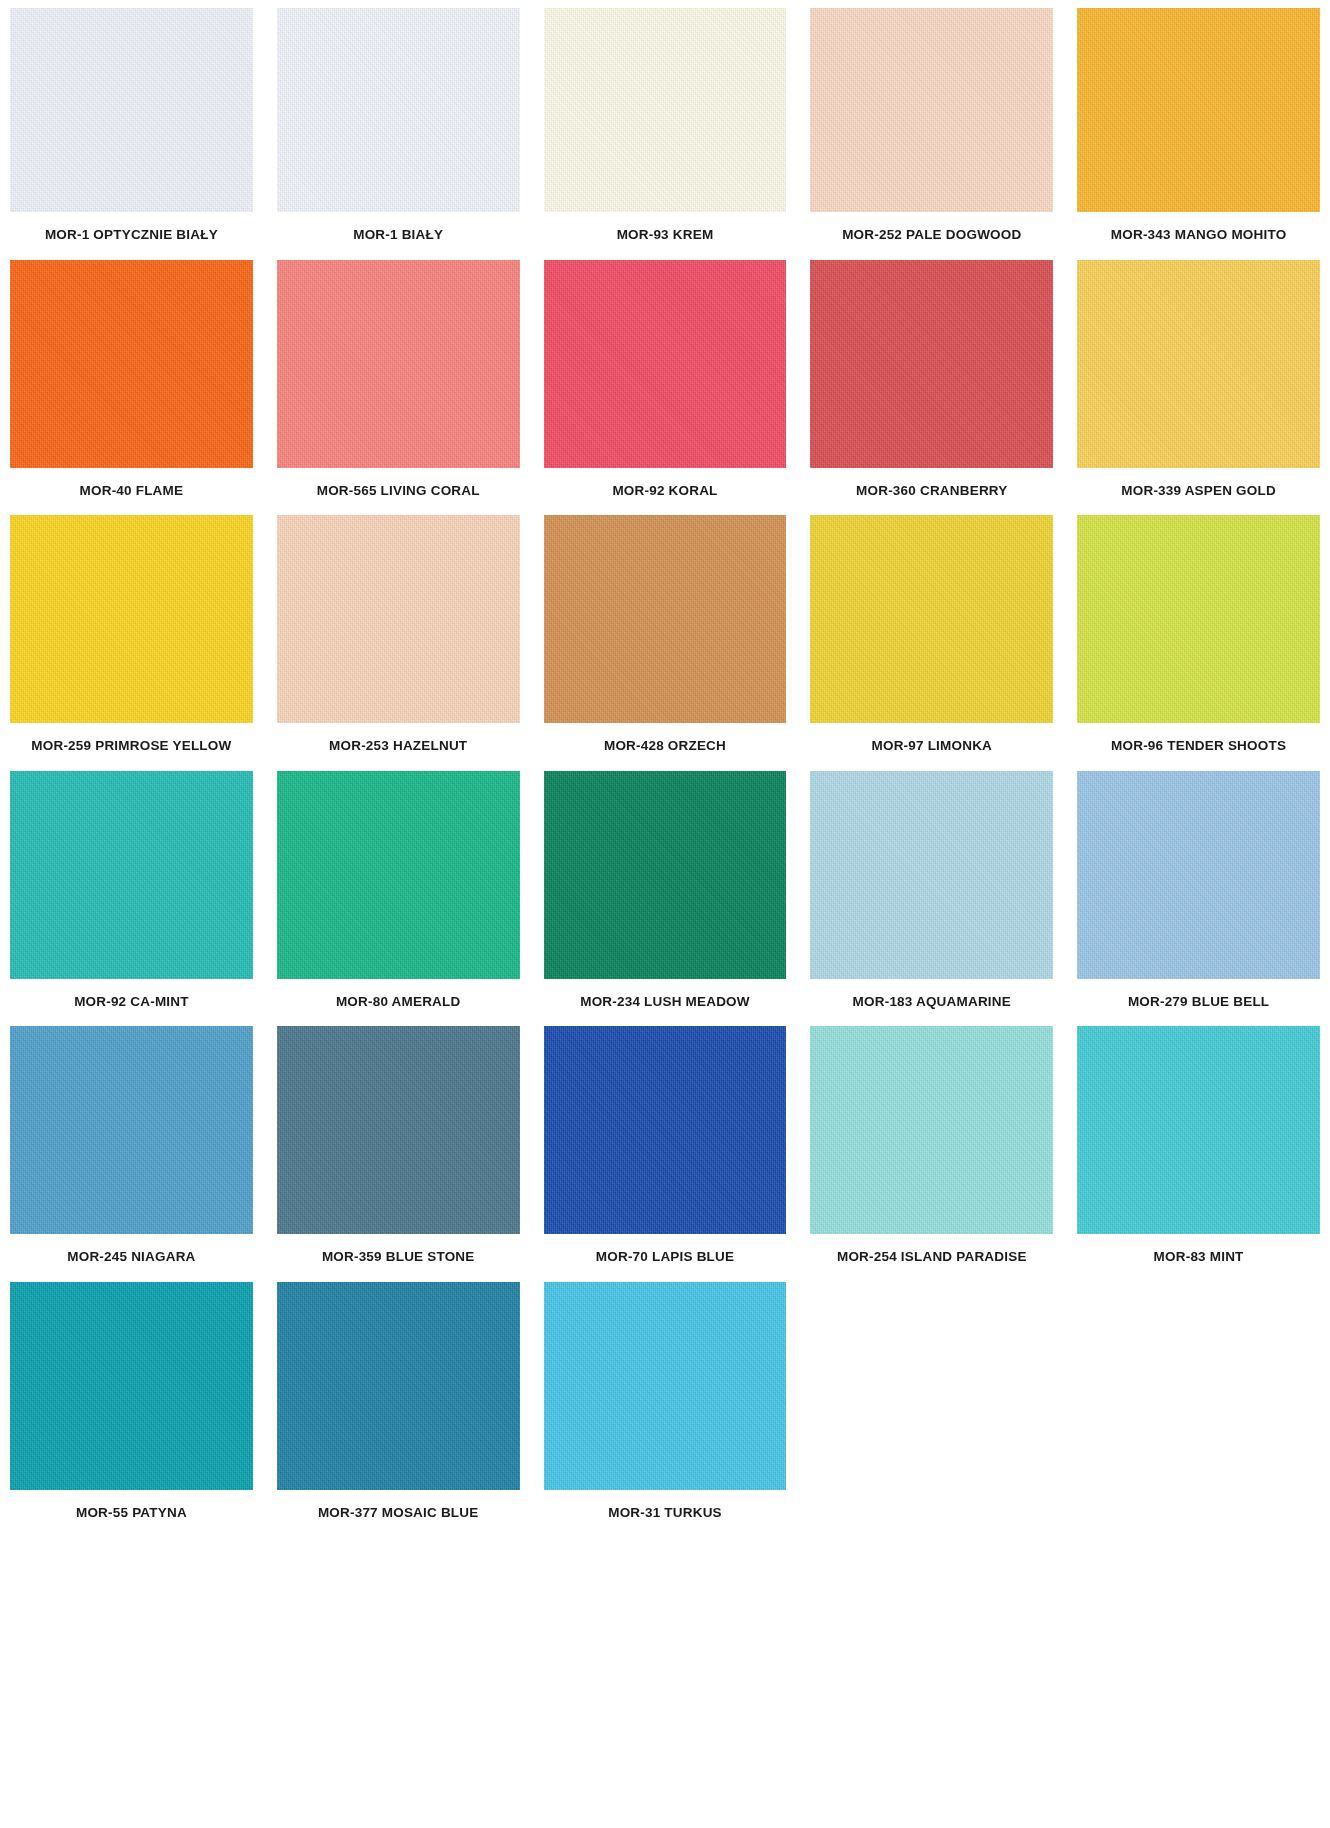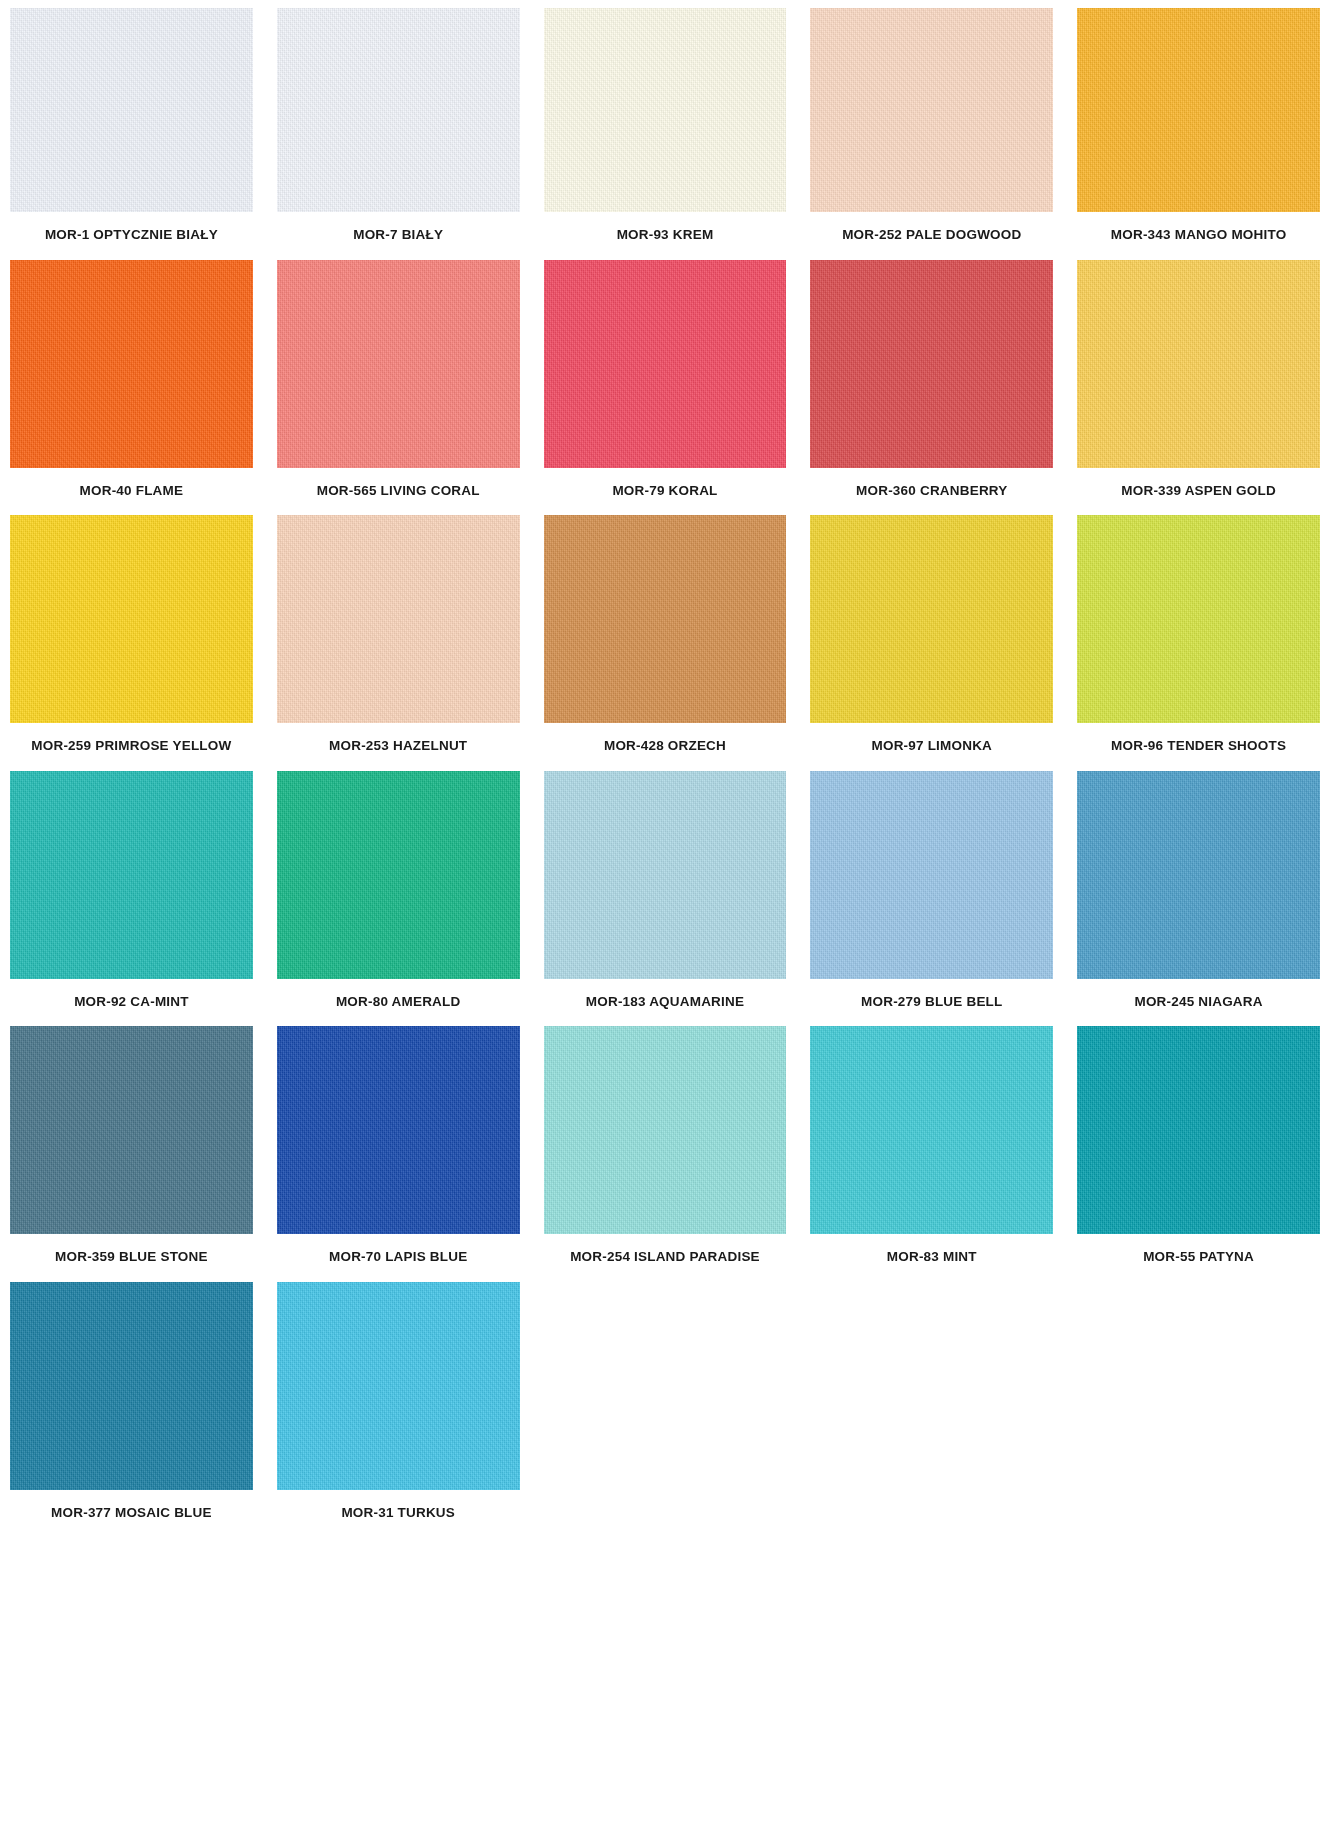--- a/index.html
+++ b/index.html
@@ -80,21 +80,21 @@
 </head>
 <body>
 
 <div class="palette-grid">
     <div class="swatch-cell">
       <div class="swatch-chip" style="background-color: rgb(239, 243, 250);"></div>
       <div class="swatch-label">MOR-1 OPTYCZNIE BIAŁY</div>
     </div>
     <div class="swatch-cell">
       <div class="swatch-chip" style="background-color: rgb(241, 244, 251);"></div>
-      <div class="swatch-label">MOR-7 BIAŁY</div>
+      <div class="swatch-label">MOR-1 BIAŁY</div>
     </div>
     <div class="swatch-cell">
       <div class="swatch-chip" style="background-color: rgb(253, 251, 233);"></div>
       <div class="swatch-label">MOR-93 KREM</div>
     </div>
     <div class="swatch-cell">
       <div class="swatch-chip" style="background-color: rgb(251, 217, 196);"></div>
       <div class="swatch-label">MOR-252 PALE DOGWOOD</div>
     </div>
     <div class="swatch-cell">
@@ -104,21 +104,21 @@
     <div class="swatch-cell">
       <div class="swatch-chip" style="background-color: rgb(251, 99, 20);"></div>
       <div class="swatch-label">MOR-40 FLAME</div>
     </div>
     <div class="swatch-cell">
       <div class="swatch-chip" style="background-color: rgb(249, 130, 123);"></div>
       <div class="swatch-label">MOR-565 LIVING CORAL</div>
     </div>
     <div class="swatch-cell">
       <div class="swatch-chip" style="background-color: rgb(242, 74, 98);"></div>
-      <div class="swatch-label">MOR-79 KORAL</div>
+      <div class="swatch-label">MOR-92 KORAL</div>
     </div>
     <div class="swatch-cell">
       <div class="swatch-chip" style="background-color: rgb(218, 76, 79);"></div>
       <div class="swatch-label">MOR-360 CRANBERRY</div>
     </div>
     <div class="swatch-cell">
       <div class="swatch-chip" style="background-color: rgb(251, 208, 85);"></div>
       <div class="swatch-label">MOR-339 ASPEN GOLD</div>
     </div>
     <div class="swatch-cell">
@@ -141,20 +141,24 @@
       <div class="swatch-chip" style="background-color: rgb(213, 228, 67);"></div>
       <div class="swatch-label">MOR-96 TENDER SHOOTS</div>
     </div>
     <div class="swatch-cell">
       <div class="swatch-chip" style="background-color: rgb(34, 188, 180);"></div>
       <div class="swatch-label">MOR-92 CA-MINT</div>
     </div>
     <div class="swatch-cell">
       <div class="swatch-chip" style="background-color: rgb(22, 183, 135);"></div>
       <div class="swatch-label">MOR-80 AMERALD</div>
+    </div>
+    <div class="swatch-cell">
+      <div class="swatch-chip" style="background-color: rgb(6, 129, 90);"></div>
+      <div class="swatch-label">MOR-234 LUSH MEADOW</div>
     </div>
     <div class="swatch-cell">
       <div class="swatch-chip" style="background-color: rgb(174, 217, 230);"></div>
       <div class="swatch-label">MOR-183 AQUAMARINE</div>
     </div>
     <div class="swatch-cell">
       <div class="swatch-chip" style="background-color: rgb(154, 198, 232);"></div>
       <div class="swatch-label">MOR-279 BLUE BELL</div>
     </div>
     <div class="swatch-cell">

